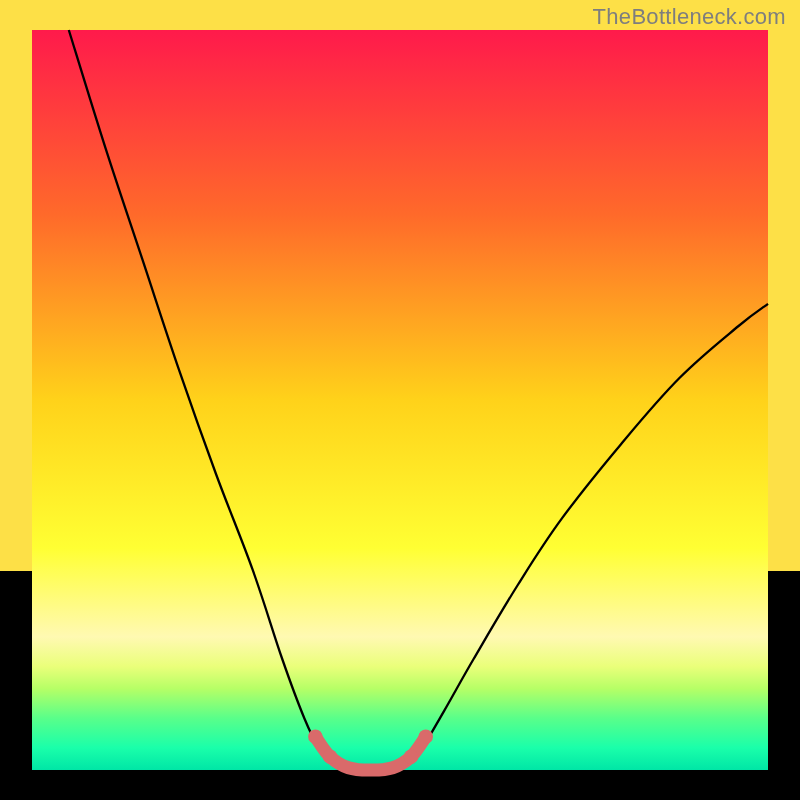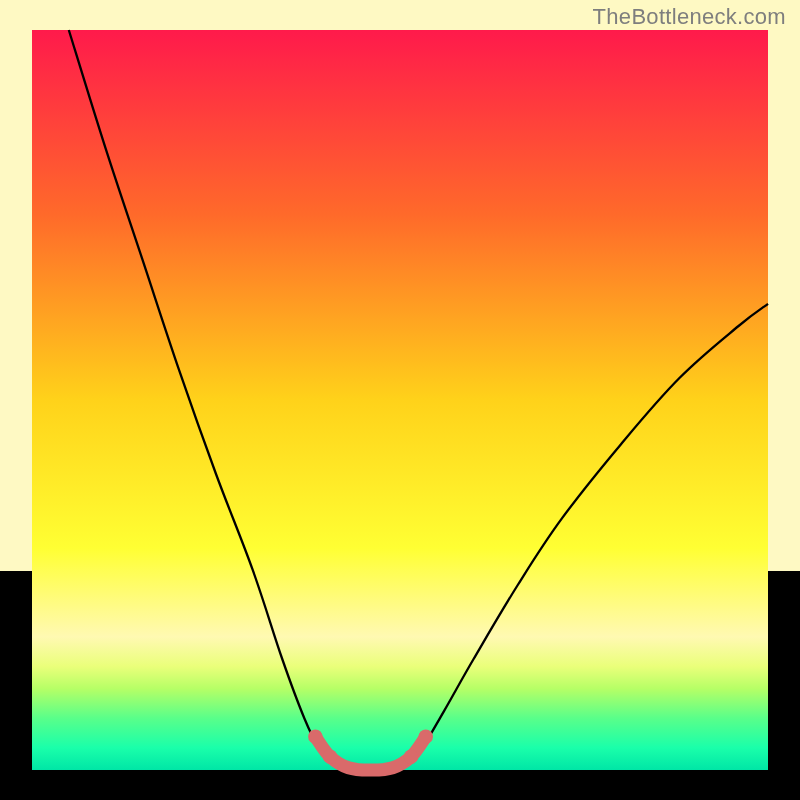--- a/index.html
+++ b/index.html
@@ -8,21 +8,21 @@
     width: 800px;
     height: 800px;
     background: #000;
     overflow: hidden;
     font-family: Arial, Helvetica, sans-serif;
   }
   .frame {
     position: absolute;
     left: 0; top: 0;
     width: 800px; height: 571px;
-    background: #fef9c3;
+    background: #fde047;
   }
   .watermark {
     position: absolute;
     top: 4px;
     right: 14px;
     color: #7e7e7e;
     font-size: 22px;
     font-weight: 400;
     letter-spacing: 0.3px;
     z-index: 50;

